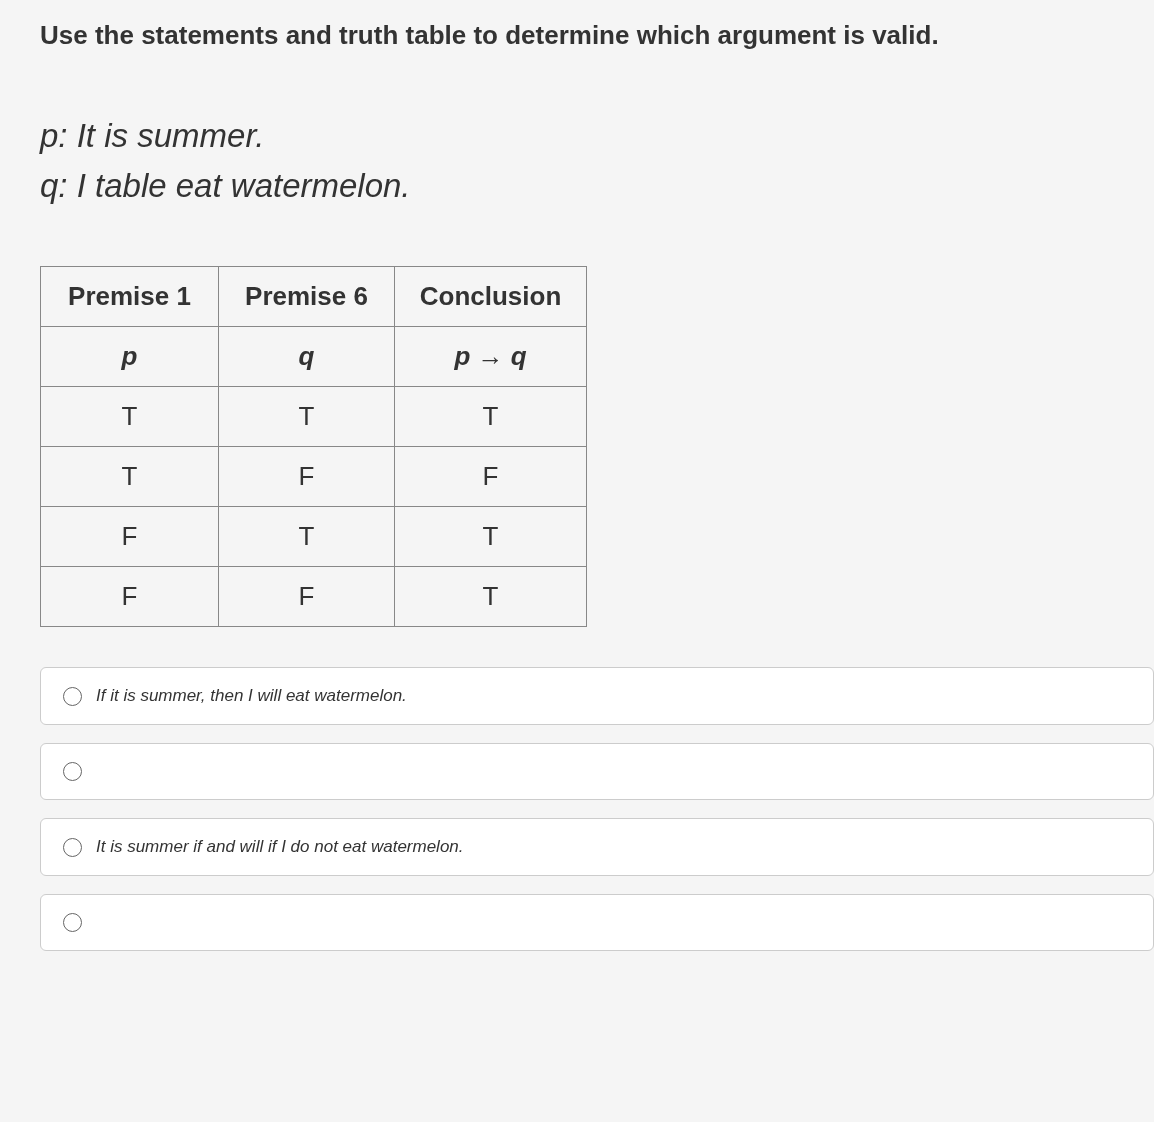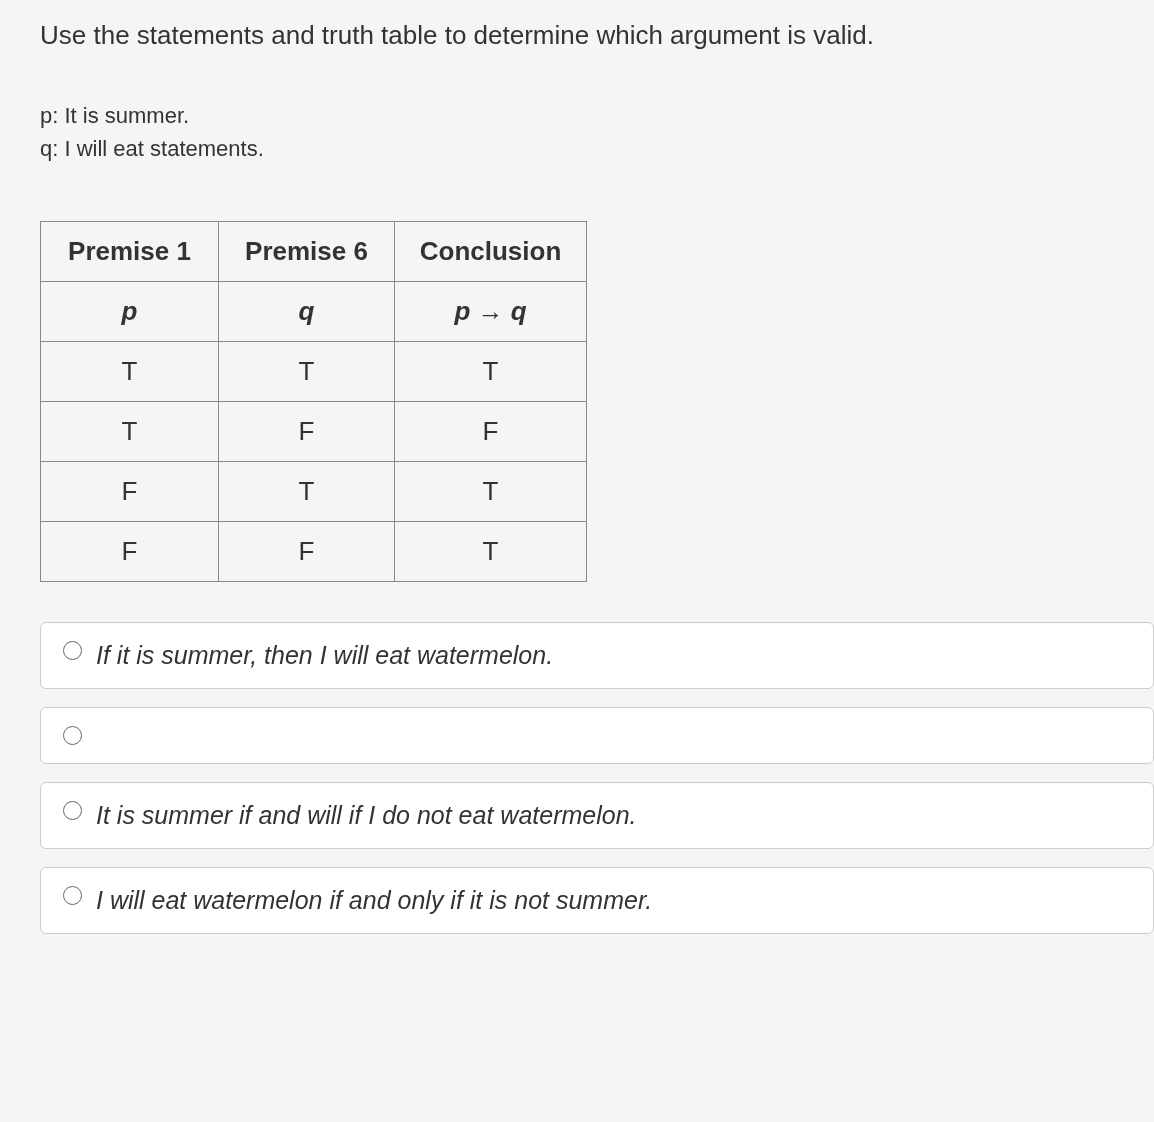--- a/index.html
+++ b/index.html
@@ -11,25 +11,26 @@
       font-family: Arial, Helvetica, sans-serif;
       background: #f5f5f5;
       width: 1154px;
       height: 1122px;
       padding: 20px 0 20px 40px;
       color: #333;
     }
     .question-text {
       font-size: 26px;
       color: #333;
-      margin-bottom: 48px;
-      font-weight: 400;
+      margin-bottom: 60px;
+      font-weight: 700;
     }
     .statements {
-      font-size: 22px;
+      font-size: 33px;
+      font-style: italic;
       margin-bottom: 56px;
       line-height: 1.5;
     }
     .truth-table {
       border-collapse: collapse;
       margin-bottom: 40px;
     }
     .truth-table th,
     .truth-table td {
       border: 1px solid #888;
@@ -58,22 +59,23 @@
       display: flex;
       flex-direction: column;
       gap: 18px;
     }
     .option {
       background: #fff;
       border: 1px solid #ccc;
       border-radius: 6px;
       padding: 18px 22px;
       display: flex;
+      align-items: center;
       gap: 14px;
-      font-size: 25px;
+      font-size: 17px;
       font-style: italic;
       color: #333;
       cursor: pointer;
     }
     .radio {
       width: 19px;
       height: 19px;
       min-width: 19px;
       border: 1.5px solid #666;
       border-radius: 50%;
@@ -81,21 +83,21 @@
       display: inline-block;
     }
   </style>
 </head>
 <body>
 
 <div class="question-text">Use the statements and truth table to determine which argument is valid.</div>
 
 <div class="statements">
   <div>p: It is summer.</div>
-  <div>q: I will eat statements.</div>
+  <div>q: I table eat watermelon.</div>
 </div>
 
 <table class="truth-table">
   <tbody>
       <tr>
     <th class="col-1">Premise 1</th>
     <th class="col-2">Premise 6</th>
     <th class="col-3">Conclusion</th>
   </tr>
   <tr class="sub-header">
@@ -137,15 +139,14 @@
   </label>
   <label class="option">
     <span class="radio"></span>
   </label>
   <label class="option">
     <span class="radio"></span>
     <span>It is summer if and will if I do not eat watermelon.</span>
   </label>
   <label class="option">
     <span class="radio"></span>
-    <span>I will eat watermelon if and only if it is not summer.</span>
   </label>
 </div>
 
 </body></html>

